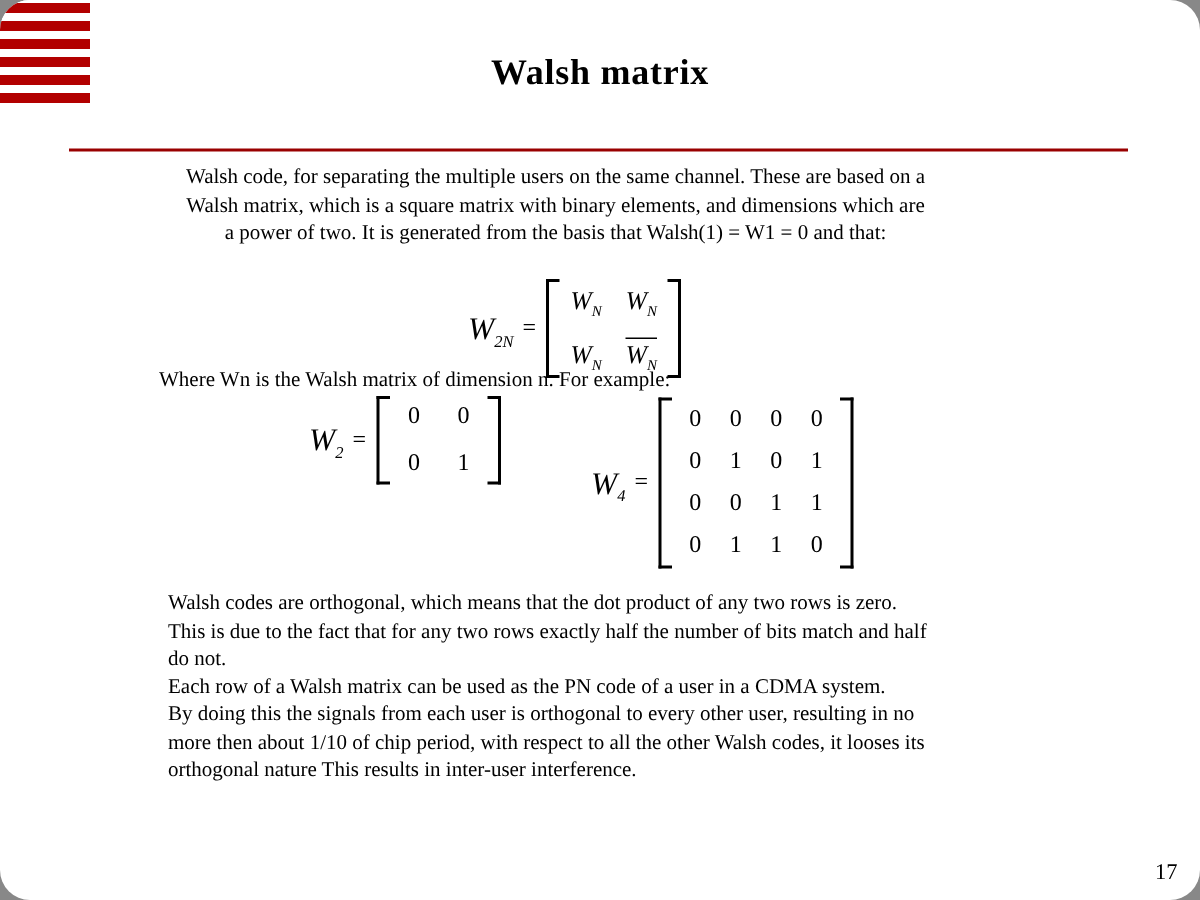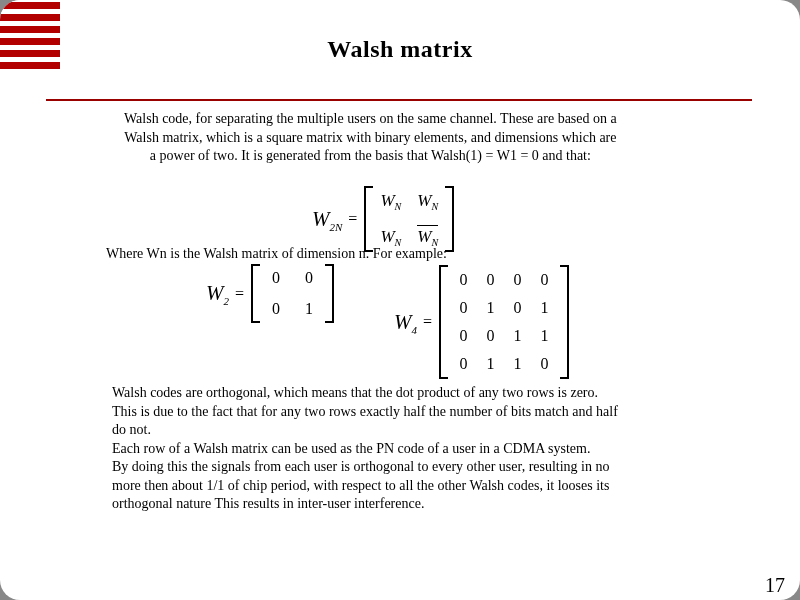--- a/index.html
+++ b/index.html
@@ -46,21 +46,21 @@
   }
 
   .para {
     position: absolute;
     font-size: 14px;
     line-height: 18.5px;
     white-space: nowrap;
   }
   .para-intro { left: 124px; top: 110px; text-align: center; }
   .para-where { left: 106px; top: 245px; }
-  .para-body  { left: 112px; top: 384px; }
+  .para-body  { left: 112px; top: 394px; }
 
   
   .formula {
     position: absolute;
     display: flex;
     align-items: center;
   }
   .f-w2n { left: 312px; top: 186px; }
   .f-w2  { left: 206px; top: 264px; }
   .f-w4  { left: 394px; top: 265px; }
@@ -94,21 +94,21 @@
   .cells-num4 {
     grid-template-columns: 13px 13px 13px 13px;
     column-gap: 14px; row-gap: 10px;
     padding: 6px 9px;
   }
   .ncell { font-size: 16px; line-height: 18px; text-align: center; }
 
   .page-number {
     position: absolute;
     right: 15px; top: 574px;
-    font-size: 20px;
+    font-size: 15px;
   }
 </style>
 </head>
 <body>
 
 <div class="slide">
 
   <div class="stripes"></div>
 
   <div class="title">Walsh matrix</div>
@@ -179,19 +179,19 @@
       <div class="bracket right"></div>
     </div>
   </div>
 
   <div class="para para-body">
     <div>Walsh codes are orthogonal, which means that the dot product of any two rows is zero.</div>
     <div>This is due to the fact that for any two rows exactly half the number of bits match and half</div>
     <div>do not.</div>
     <div>Each row of a Walsh matrix can be used as the PN code of a user in a CDMA system.</div>
     <div>By doing this the signals from each user is orthogonal to every other user, resulting in no</div>
-    <div>more then about 1/1 of chip period, with respect to all the other Walsh codes, it looses its</div>
+    <div>more then about 1/10 of chip period, with respect to all the other Walsh codes, it looses its</div>
     <div>orthogonal nature This results in inter-user interference.</div>
   </div>
 
   <div class="page-number">17</div>
 
 </div>
 
 </body></html>

